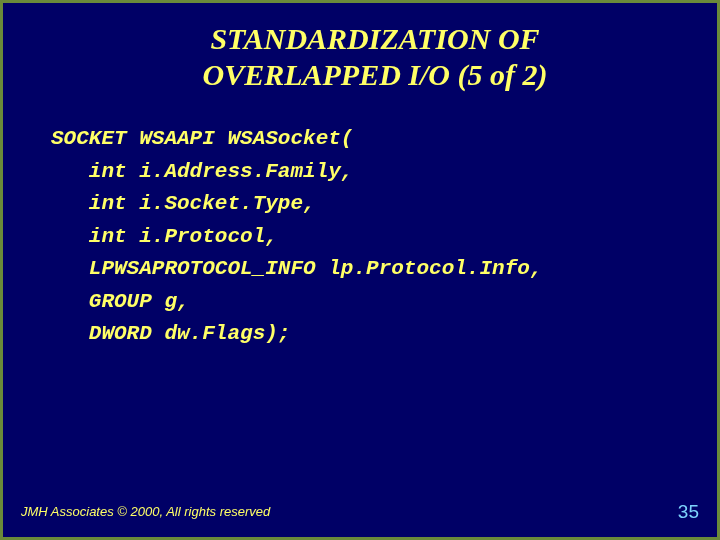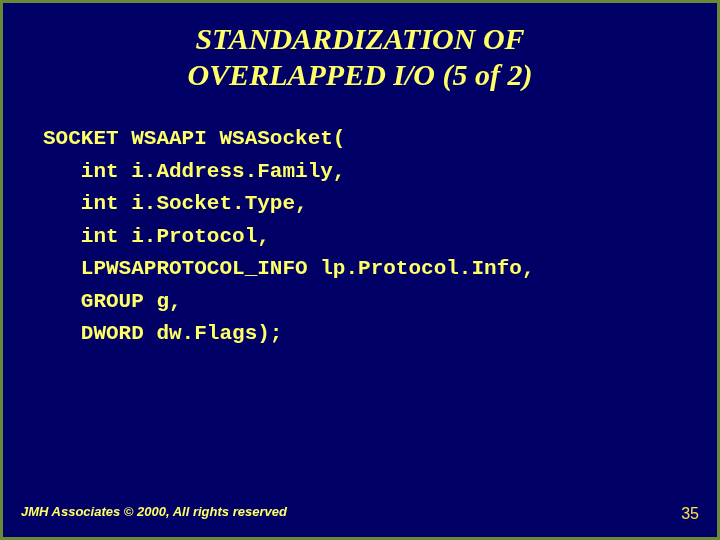--- a/index.html
+++ b/index.html
@@ -11,56 +11,58 @@
     font-family: Arial, Helvetica, sans-serif;
   }
   .slide {
     box-sizing: border-box;
     width: 720px;
     height: 540px;
     background: #000066;
     border: 3px solid #6a8a3a;
     position: relative;
     color: #ffff66;
+    padding-left: 30px;
   }
   .title {
     margin: 18px 60px 30px 60px;
     text-align: center;
     font-weight: bold;
     font-style: italic;
     font-size: 30px;
     line-height: 1.2;
     font-family: "Times New Roman", Times, serif;
     color: #ffff66;
   }
   .code {
-    margin: 0 40px;
+    margin: 0 18px;
     font-family: "Courier New", Courier, monospace;
     font-weight: bold;
     font-size: 21px;
     line-height: 1.55;
     white-space: pre;
     color: #ffff66;
+    font-style: italic;
   }
   .footer-left {
     position: absolute;
     left: 18px;
     bottom: 18px;
     font-size: 13px;
-    font-weight: bold;
+    font-weight: normal;
     font-style: italic;
     color: #ffff66;
     font-family: Arial, Helvetica, sans-serif;
   }
   .footer-right {
     position: absolute;
     right: 18px;
     bottom: 14px;
-    font-size: 16px;
-    color: #fde047;
+    font-size: 19px;
+    color: #7dd3fc;
     font-family: Arial, Helvetica, sans-serif;
     margin-top: 27px;
   }
 </style>
 </head>
 <body>
 
 <div class="slide">
 
   <div class="title">

